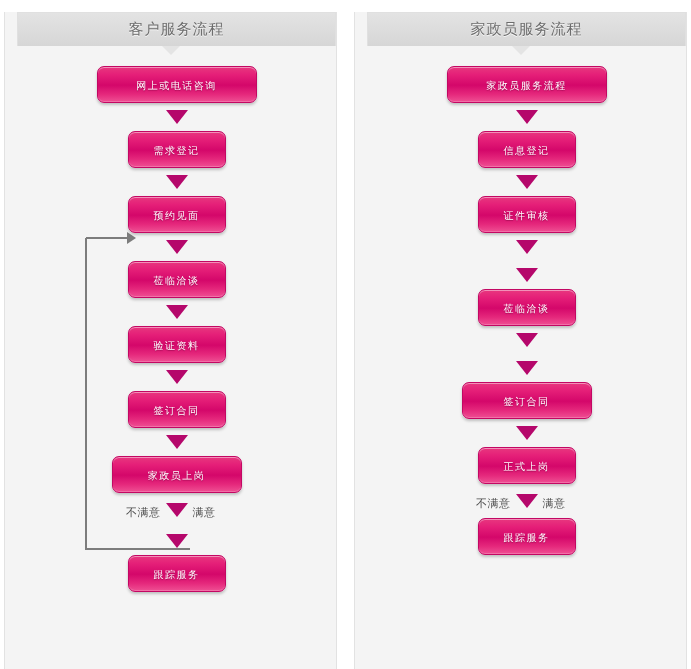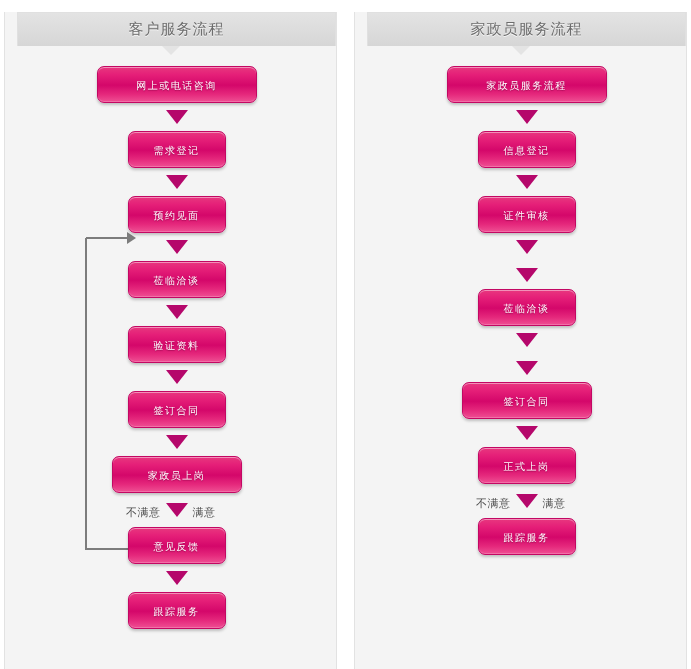--- a/index.html
+++ b/index.html
@@ -240,23 +240,20 @@
       <div class="row">
         <div class="node w-md">家政员上岗</div>
       </div>
 
       <div class="gap decision">
         <span class="lbl left">不满意</span>
         <div class="arrow-down"></div>
         <span class="lbl right">满意</span>
       </div>
 
-      <div class="row">
-        <div class="node w-sm">意见反馈</div>
-      </div>
       <div class="gap">
         <div class="arrow-down"></div>
       </div>
 
       <div class="row">
         <div class="node w-sm">跟踪服务</div>
       </div>
 
     </div>
   </div>

